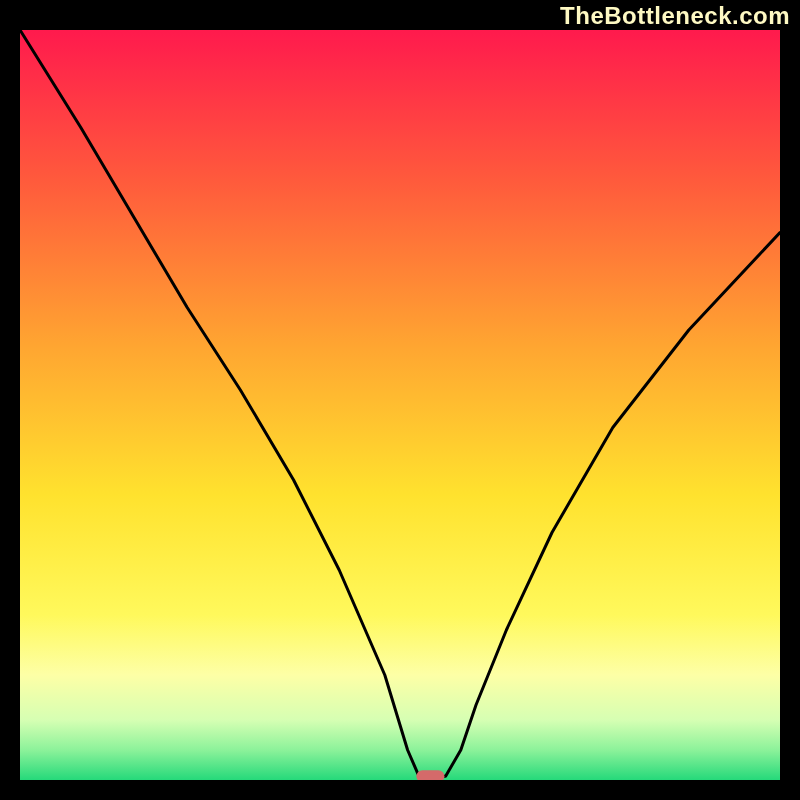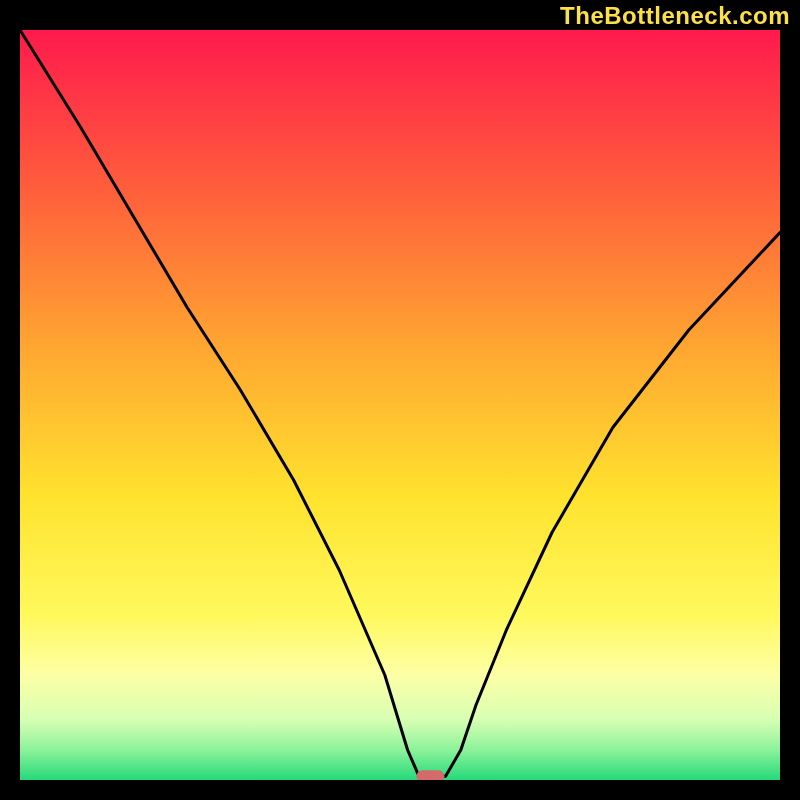--- a/index.html
+++ b/index.html
@@ -13,21 +13,21 @@
   }
   .wrap {
     position: relative;
     width: 800px;
     height: 800px;
   }
   .watermark {
     position: absolute;
     top: 2px;
     right: 10px;
-    color: #fde047;
+    color: #fef9c3;
     font-size: 24px;
     font-weight: bold;
     letter-spacing: 0.5px;
     z-index: 10;
   }
   .plot-frame {
     position: absolute;
     left: 20px;
     top: 30px;
     width: 760px;

